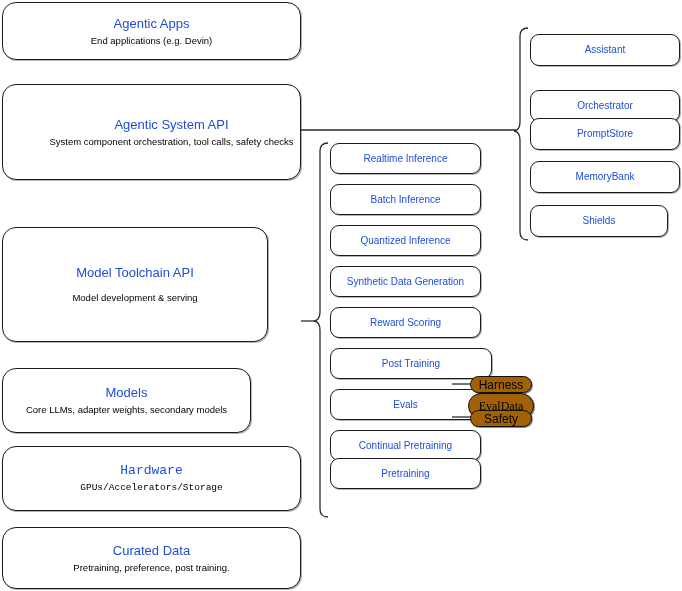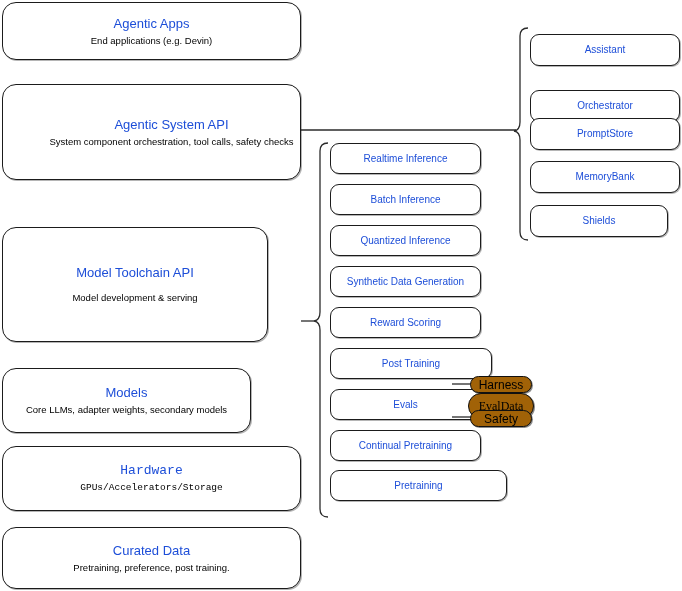--- a/index.html
+++ b/index.html
@@ -164,21 +164,21 @@
   </div>
   <div class="box item-box" style="left:330px; top:348px; width:162px; height:31px;">
     <div class="title">Post Training</div>
   </div>
   <div class="box item-box" style="left:330px; top:389px; width:151px; height:31px;">
     <div class="title">Evals</div>
   </div>
   <div class="box item-box" style="left:330px; top:430px; width:151px; height:31px;">
     <div class="title">Continual Pretraining</div>
   </div>
-  <div class="box item-box" style="left:330px; top:470px; width:177px; height:31px;">
+  <div class="box item-box" style="left:330px; top:458px; width:151px; height:31px;">
     <div class="title">Pretraining</div>
   </div>
 
   <div class="badge" style="left:470px; top:376px; width:62px; height:17px;">
     <span>Harness</span>
   </div>
   <div class="badge" style="left:468px; top:393px; width:66px; height:26px;font-family:Liberation Serif, serif;">
     <span>EvalData</span>
   </div>
   <div class="badge" style="left:470px; top:410px; width:62px; height:17px;">

